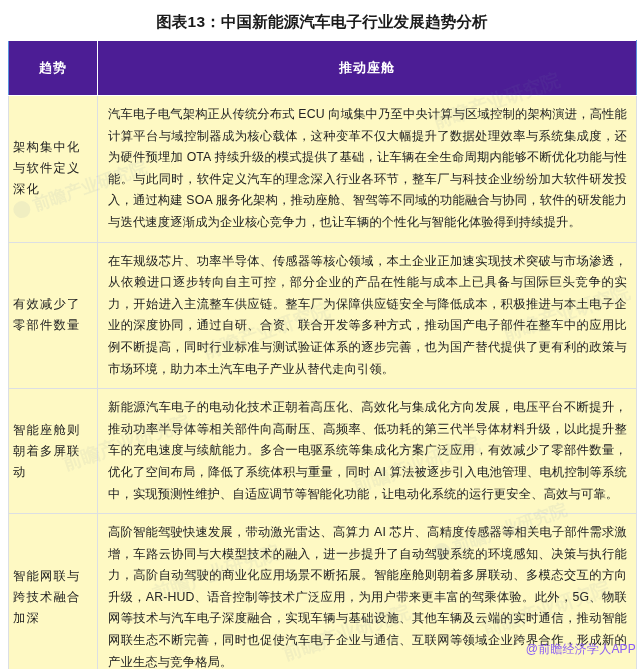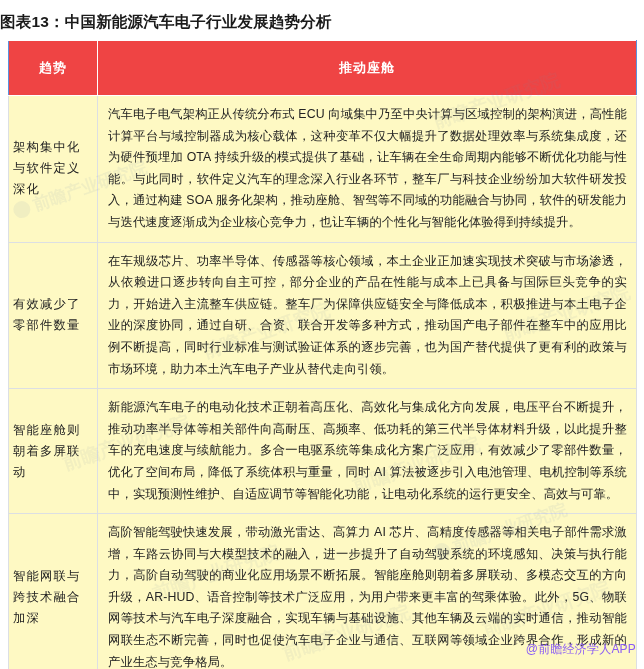--- a/index.html
+++ b/index.html
@@ -18,20 +18,21 @@
     position: relative;
     width: 644px;
     height: 669px;
     box-sizing: border-box;
   }
   .title {
     position: absolute;
     left: 0;
     top: 11px;
     width: 644px;
+    text-align: center;
     font-size: 15.5px;
     font-weight: bold;
     color: #1a1a1a;
     letter-spacing: 0.2px;
     line-height: 22px;
     white-space: nowrap;
   }
   .table-wrap {
     position: absolute;
     left: 8px;
@@ -39,21 +40,21 @@
     width: 628px;
   }
   table.trend-table {
     border-collapse: collapse;
     width: 628px;
     table-layout: fixed;
   }
   table.trend-table col.c1 { width: 89px; }
   table.trend-table col.c2 { width: 539px; }
   table.trend-table th {
-    background: #ef4444;
+    background: #4c1d95;
     color: #ffffff;
     font-size: 13px;
     font-weight: bold;
     height: 52px;
     text-align: center;
     vertical-align: middle;
     border: 1px solid #ffffff;
     letter-spacing: 1px;
   }
   table.trend-table th.th-left  { border-left: 1px solid #5B92DE; }

